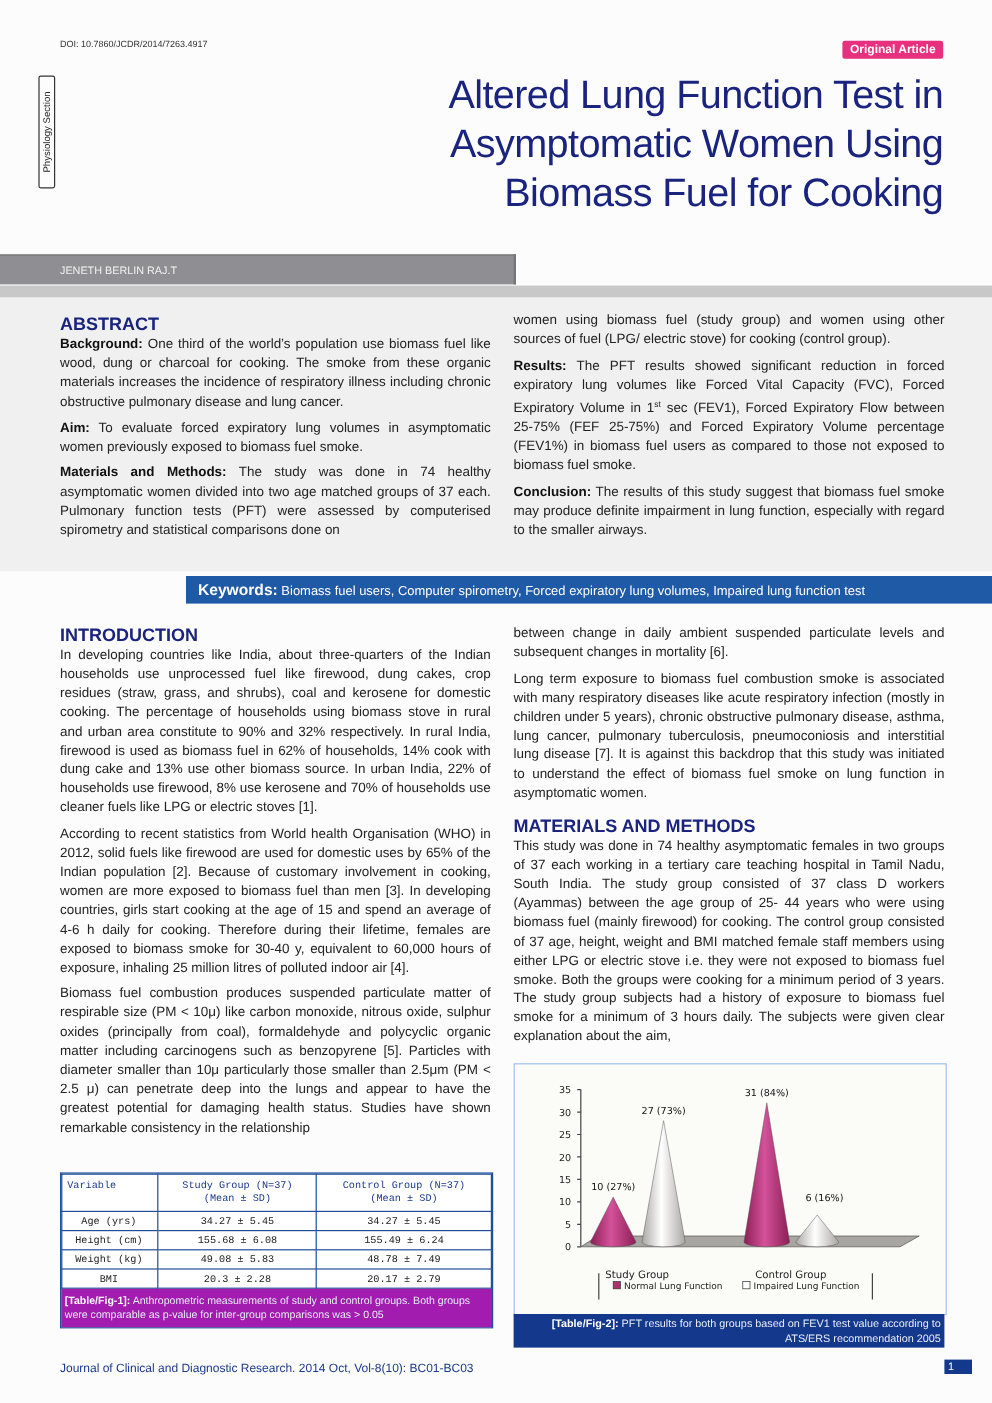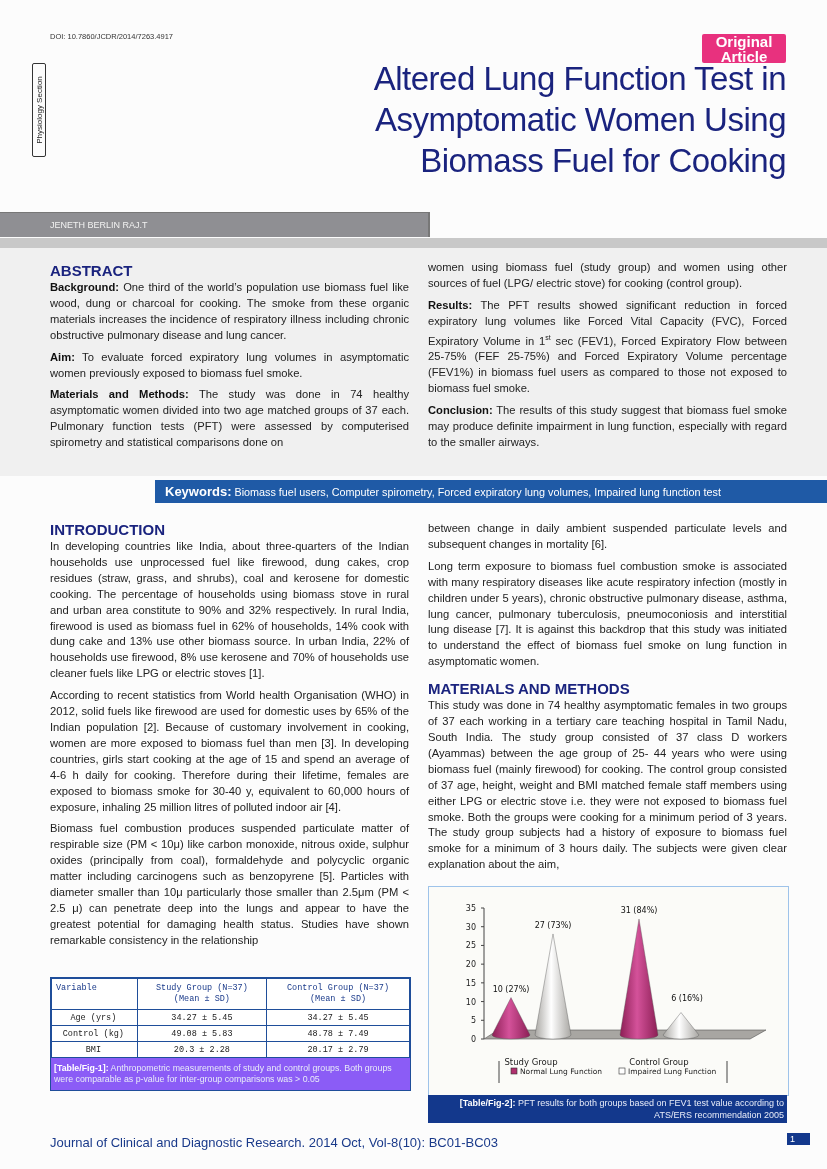--- a/index.html
+++ b/index.html
@@ -3,22 +3,22 @@
 <meta charset="utf-8">
 <style>
   html, body { margin: 0; padding: 0; }
   body {
     width: 827px; height: 1169px; position: relative; overflow: hidden;
     background: #fcfcfc; color: #222;
     font-family: "Liberation Sans", sans-serif;
   }
   .doi { position: absolute; left: 50px; top: 32px; font-size: 7.5px; color: #333; }
   .badge {
-    position: absolute; left: 702px; top: 34px; width: 84px; height: 29px;
-    background: #e8317e; color: #fff; font-size: 15px; font-weight: bold;
+    position: absolute; left: 702px; top: 34px; width: 84px; height: 15px;
+    background: #e8317e; color: #fff; font-size: 10px; font-weight: bold;
     text-align: center; line-height: 15px; border-radius: 2px;
   }
   .section-tag {
     position: absolute; left: 32px; top: 63px; width: 12px; height: 92px;
     border: 1px solid #333; border-radius: 2px;
   }
   .section-tag span {
     position: absolute; left: 50%; top: 50%;
     transform: translate(-50%, -50%) rotate(-90deg);
     white-space: nowrap; font-size: 8px; color: #222;
@@ -53,33 +53,33 @@
   .table-box {
     position: absolute; left: 50px; top: 977px; width: 359px;
     border: 1px solid #1f4e9a; background: #fff;
   }
   table { border-collapse: collapse; width: 100%; font-size: 8.5px; font-family: Liberation Mono, monospace; }
   th { color: #1a3a8a; font-weight: normal; text-align: center; padding: 4px 2px; height: 22px; line-height: 11px; border: 1px solid #1f4e9a; }
   th:first-child { text-align: left; padding-left: 4px; vertical-align: top; }
   td { border: 1px solid #1f4e9a; height: 15px; padding: 0 2px; text-align: center; color: #222; }
   td:first-child { text-align: center; padding-left: 0; }
   .caption {
-    background: #8b5cf6; color: #e8ecf8; font-size: 8.8px; line-height: 11px; padding: 5px 4px 5px 3px;
+    background: #a21caf; color: #e8ecf8; font-size: 8.8px; line-height: 11px; padding: 5px 4px 5px 3px;
   }
   .caption b { color: #fff; }
   .fig-box {
     position: absolute; left: 428px; top: 886px; width: 359px; height: 208px;
     border: 1px solid #9ec3ea; background: #fbfbf8;
   }
   .fig-caption {
     position: absolute; left: 428px; top: 1095px; width: 359px;
     background: #13388c; color: #e8ecf8; font-size: 9px; line-height: 12px; padding: 2px 3px 2px 3px; box-sizing: border-box; text-align: right;
   }
   .fig-caption b { color: #fff; }
-  .footer { position: absolute; left: 50px; top: 1135px; font-size: 13px; color: #1a3a8a; }
+  .footer { position: absolute; left: 50px; top: 1135px; font-size: 10px; color: #1a3a8a; }
   .page-num {
     position: absolute; left: 787px; top: 1133px; width: 20px; height: 12px;
     background: #13388c; color: #fff; font-size: 9px; line-height: 12px; padding-left: 3px;
   }
   svg text { font-family: "DejaVu Sans", sans-serif; }
 </style>
 </head>
 <body>
 
 <div class="doi">DOI: 10.7860/JCDR/2014/7263.4917</div>
@@ -145,21 +145,26 @@
           </th>
       </tr>
     </thead>
     <tbody>
       <tr>
           <td>Age (yrs)</td>
           <td>34.27 ± 5.45</td>
           <td>34.27 ± 5.45</td>
         </tr>
       <tr>
-          <td>Control (kg)</td>
+          <td>Height (cm)</td>
+          <td>155.68 ± 6.08</td>
+          <td>155.49 ± 6.24</td>
+        </tr>
+      <tr>
+          <td>Weight (kg)</td>
           <td>49.08 ± 5.83</td>
           <td>48.78 ± 7.49</td>
         </tr>
       <tr>
           <td>BMI</td>
           <td>20.3 ± 2.28</td>
           <td>20.17 ± 2.79</td>
         </tr>
     </tbody>
   </table>

